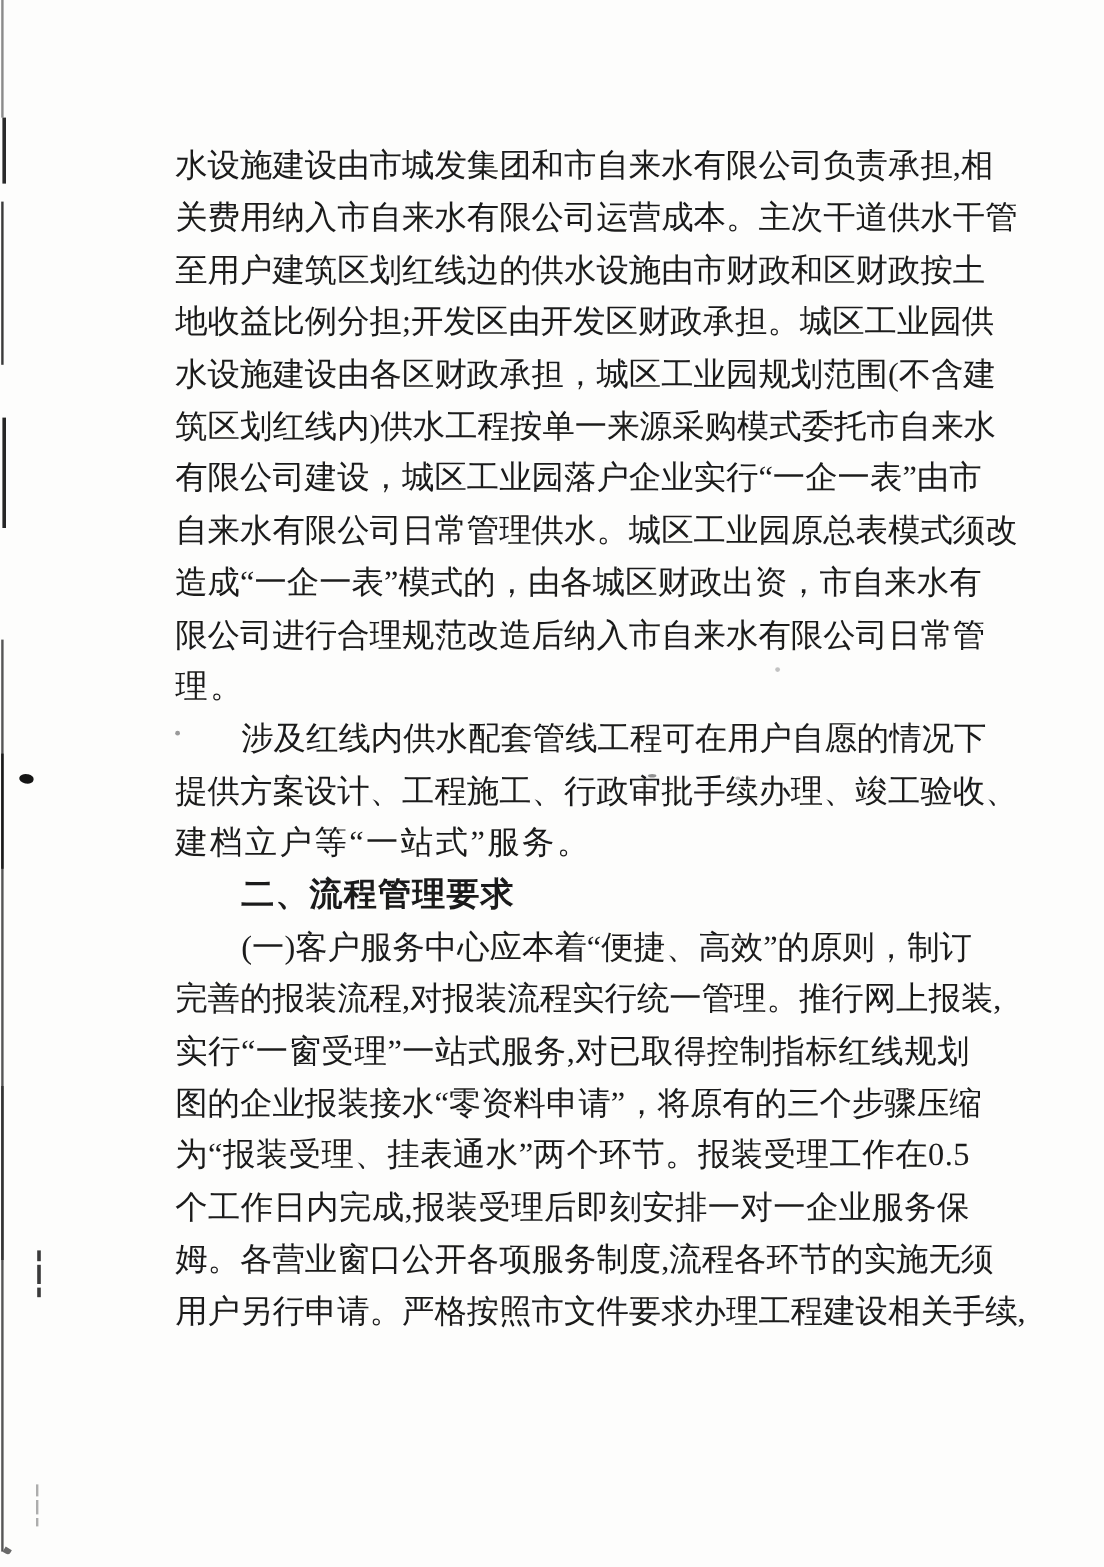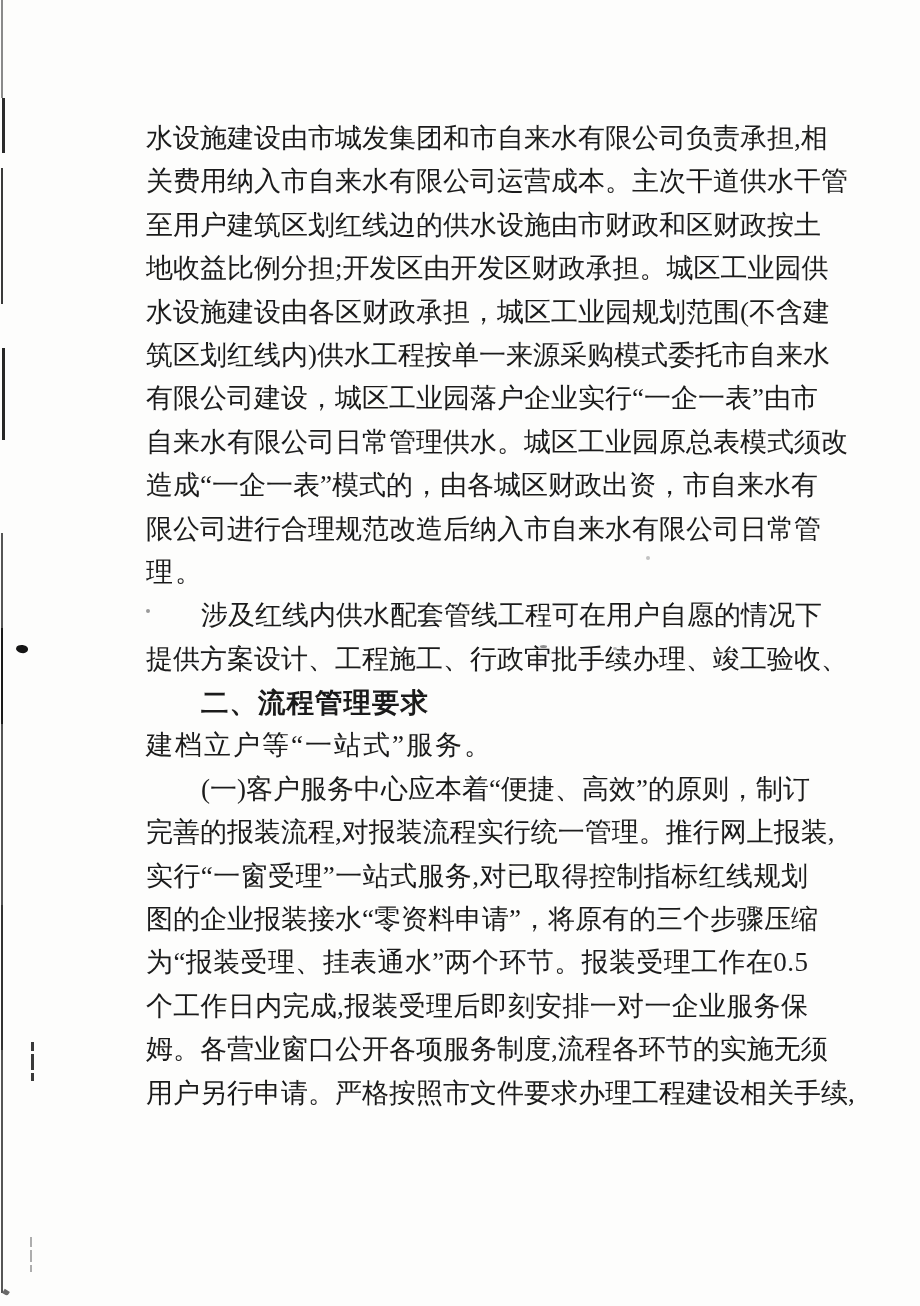--- a/index.html
+++ b/index.html
@@ -422,22 +422,22 @@
         <span>续</span>
         <span>办</span>
         <span>理</span>
         <span>、</span>
         <span>竣</span>
         <span>工</span>
         <span>验</span>
         <span>收</span>
         <span>、</span>
       </div>
+      <div class="line short">建档立户等“一站式”服务。</div>
       <div class="line short indent heading">二、流程管理要求</div>
-      <div class="line short">建档立户等“一站式”服务。</div>
       <div class="line full indent">
         <span>(</span>
         <span>一</span>
         <span>)</span>
         <span>客</span>
         <span>户</span>
         <span>服</span>
         <span>务</span>
         <span>中</span>
         <span>心</span>

